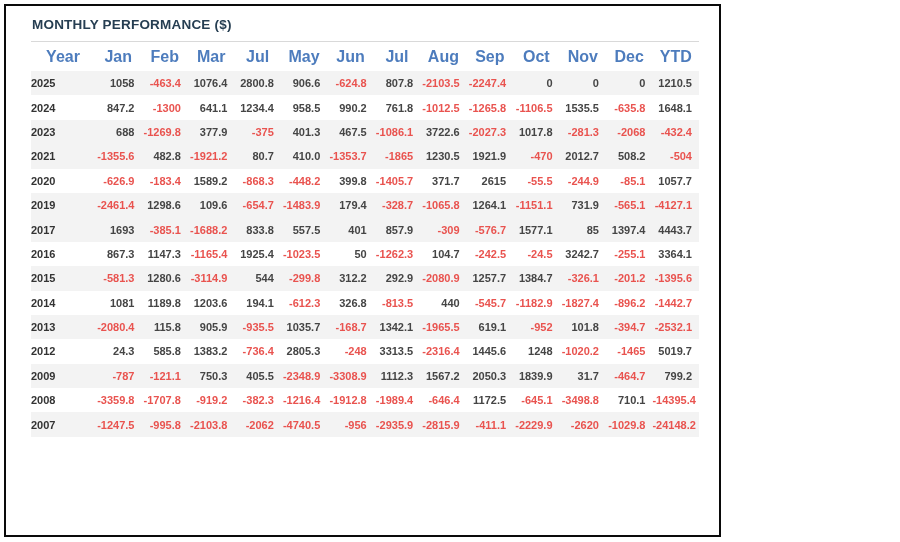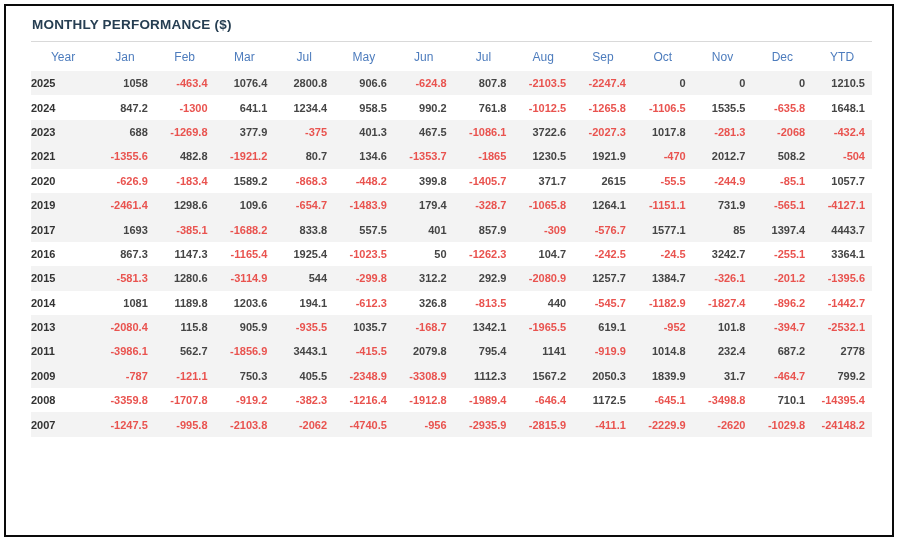--- a/index.html
+++ b/index.html
@@ -2,37 +2,37 @@
 <html style="--neg: #e9534f; --pos: #454545; --year: #333333; --hdr: #4d7cbd; --title: #263e52; --stripe: #f3f3f3; --rule: #d9d9d9; --frame: #0a0a0a;"><head>
 <meta charset="utf-8">
 <style>
   html,body{margin:0;padding:0;background:#fff;width:900px;height:542px;overflow:hidden;}
   *{box-sizing:border-box;}
   :root{
     --neg:#e9534f; --pos:#454545; --year:#333333; --hdr:#4d7cbd;
     --title:#263e52; --stripe:#f3f3f3; --rule:#d9d9d9; --frame:#0a0a0a;
   }
   .frame{
-    position:absolute; left:4px; top:4px; width:890px; height:533px;
+    position:absolute; left:4px; top:4px; width:717px; height:533px;
     border:2px solid var(--frame); background:#fff; overflow:hidden;
     font-family:"Liberation Sans","DejaVu Sans",sans-serif;
   }
   .content{padding:9px 20px 0 25px;}
   .title{
     color:var(--title); font-size:13.5px; font-weight:700;
     letter-spacing:.2px; padding:2px 0 9px 1px;
   }
   .rule{height:1px; background:var(--rule); width:100%;}
   table{
     width:100%; border-collapse:collapse; table-layout:fixed;
     margin-top:1px;
   }
   col.year-col{width:64px;}
   th{
-    color:var(--hdr); font-size:12px; font-weight:400;
+    color:var(--hdr); font-size:16px; font-weight:700;
     height:28px; text-align:center; vertical-align:middle; padding:0;
   }
   td{
     font-size:11px; font-weight:700; height:24.4px; padding:0 7px 0 0;
     vertical-align:middle; white-space:nowrap; color:var(--pos);
   }
   td.year{ color:var(--year); padding:0; }
   td.val{ text-align:right; }
   td.neg{ color:var(--neg); }
   tr.stripe td{ background:var(--stripe); }
@@ -114,21 +114,21 @@
             <td class="val neg">-281.3</td>
             <td class="val neg">-2068</td>
             <td class="val neg">-432.4</td>
           </tr>
           <tr class="stripe">
             <td class="year">2021</td>
             <td class="val neg">-1355.6</td>
             <td class="val">482.8</td>
             <td class="val neg">-1921.2</td>
             <td class="val">80.7</td>
-            <td class="val">134.6</td>
+            <td class="val">410.0</td>
             <td class="val neg">-1353.7</td>
             <td class="val neg">-1865</td>
             <td class="val">1230.5</td>
             <td class="val">1921.9</td>
             <td class="val neg">-470</td>
             <td class="val">2012.7</td>
             <td class="val">508.2</td>
             <td class="val neg">-504</td>
           </tr>
           <tr>
@@ -236,35 +236,35 @@
             <td class="val">1035.7</td>
             <td class="val neg">-168.7</td>
             <td class="val">1342.1</td>
             <td class="val neg">-1965.5</td>
             <td class="val">619.1</td>
             <td class="val neg">-952</td>
             <td class="val">101.8</td>
             <td class="val neg">-394.7</td>
             <td class="val neg">-2532.1</td>
           </tr>
-          <tr class="stripe">
-            <td class="year">2011</td>
-            <td class="val neg">-3986.1</td>
-            <td class="val">562.7</td>
-            <td class="val neg">-1856.9</td>
-            <td class="val">3443.1</td>
-            <td class="val neg">-415.5</td>
-            <td class="val">2079.8</td>
-            <td class="val">795.4</td>
-            <td class="val">1141</td>
-            <td class="val neg">-919.9</td>
-            <td class="val">1014.8</td>
-            <td class="val">232.4</td>
-            <td class="val">687.2</td>
-            <td class="val">2778</td>
+          <tr>
+            <td class="year">2012</td>
+            <td class="val">24.3</td>
+            <td class="val">585.8</td>
+            <td class="val">1383.2</td>
+            <td class="val neg">-736.4</td>
+            <td class="val">2805.3</td>
+            <td class="val neg">-248</td>
+            <td class="val">3313.5</td>
+            <td class="val neg">-2316.4</td>
+            <td class="val">1445.6</td>
+            <td class="val">1248</td>
+            <td class="val neg">-1020.2</td>
+            <td class="val neg">-1465</td>
+            <td class="val">5019.7</td>
           </tr>
           <tr class="stripe">
             <td class="year">2009</td>
             <td class="val neg">-787</td>
             <td class="val neg">-121.1</td>
             <td class="val">750.3</td>
             <td class="val">405.5</td>
             <td class="val neg">-2348.9</td>
             <td class="val neg">-3308.9</td>
             <td class="val">1112.3</td>

